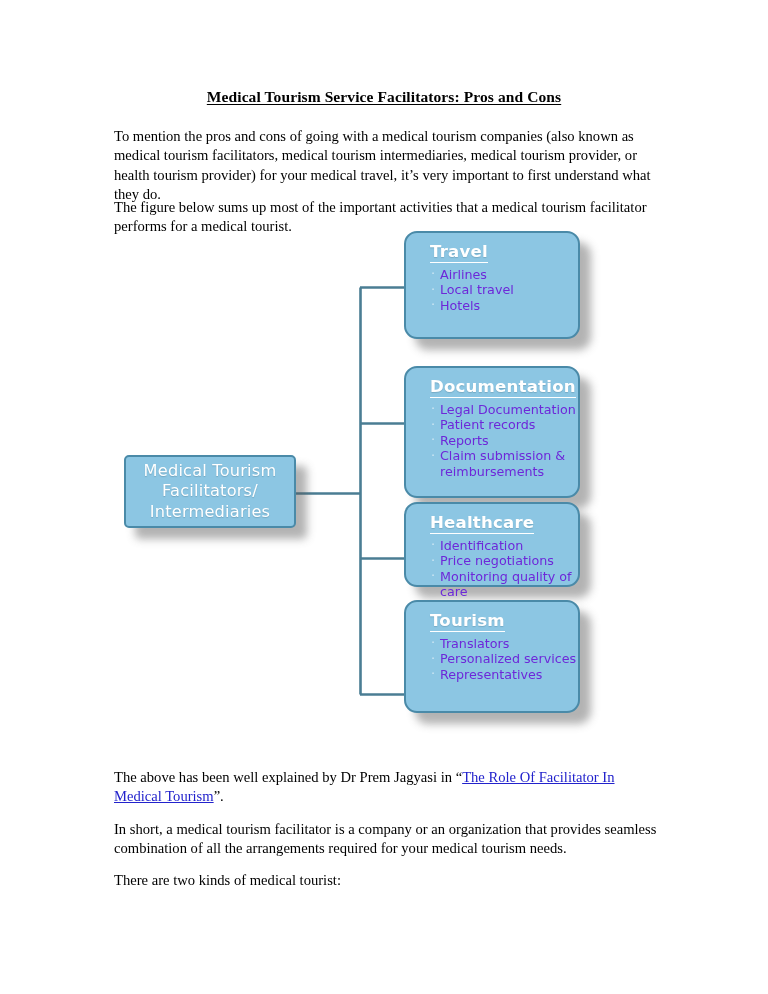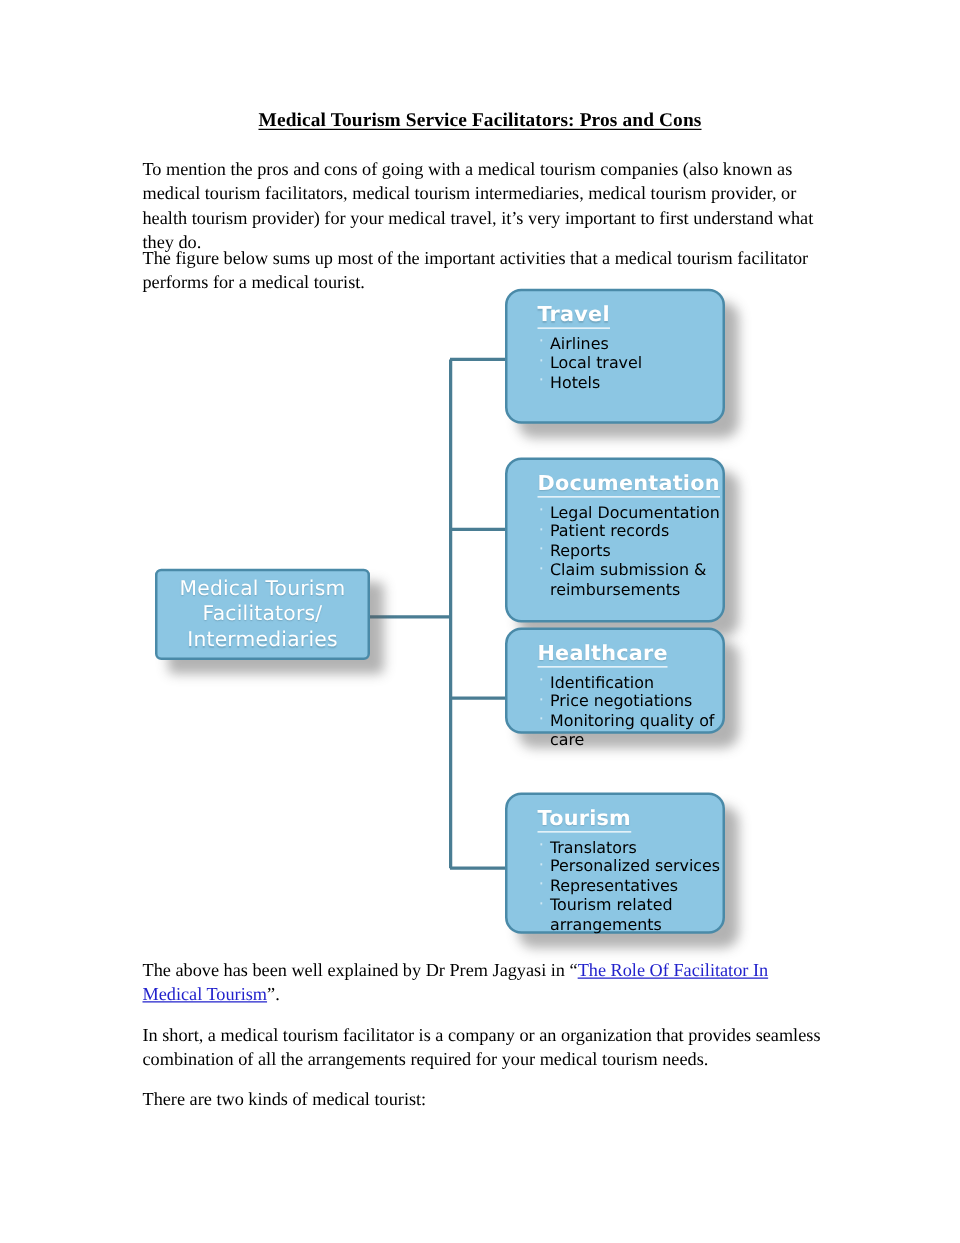--- a/index.html
+++ b/index.html
@@ -97,41 +97,41 @@
   }
 
   .node-branch {
     left: 404px;
     width: 176px;
     padding: 9px 0 0 24px;
   }
   #node-travel        { top: 231px; height: 108px; }
   #node-documentation { top: 366px; height: 132px; }
   #node-healthcare    { top: 502px; height: 85px; }
-  #node-tourism       { top: 634px; height: 113px; }
+  #node-tourism       { top: 600px; height: 113px; }
 
   .node-heading {
     font-size: 16.6px;
     font-weight: 700;
     letter-spacing: 0.2px;
     display: inline-block;
     border-bottom: 1.6px solid #ffffff;
     padding-bottom: 0.5px;
     margin-bottom: 2px;
     text-shadow: 0 1px 1px rgba(70,110,130,0.3);
   }
   .node-list {
     list-style: none;
     margin: 2px 0 0 0;
     padding: 0;
   }
   .node-list li {
     font-size: 12.7px;
     line-height: 15.5px;
-    color: #000000;
+    color: #6d28d9;
     position: relative;
     padding-left: 10px;
     white-space: pre-line;
   }
   .node-list li::before {
     content: "\00B7";
     position: absolute;
     left: 1px;
     top: -0.5px;
     color: #cfe7f3;
@@ -207,22 +207,20 @@
         <li>Monitoring quality of care</li>
       </ul>
     </div>
 
     <div class="node node-branch" id="node-tourism">
       <div class="node-heading">Tourism</div>
       <ul class="node-list">
         <li>Translators</li>
         <li>Personalized services</li>
         <li>Representatives</li>
-        <li>Tourism related
-  arrangements</li>
       </ul>
     </div>
 
   </div>
 
   <div class="para" id="para-source">
     <span>The above has been well explained by Dr Prem Jagyasi in “</span><a class="doc-link" href="#">The Role Of Facilitator In Medical Tourism</a><span>”.</span>
   </div>
 
   <div class="para" id="para-short">In short, a medical tourism facilitator is a company or an organization that provides seamless combination of all the arrangements required for your medical tourism needs.</div>

